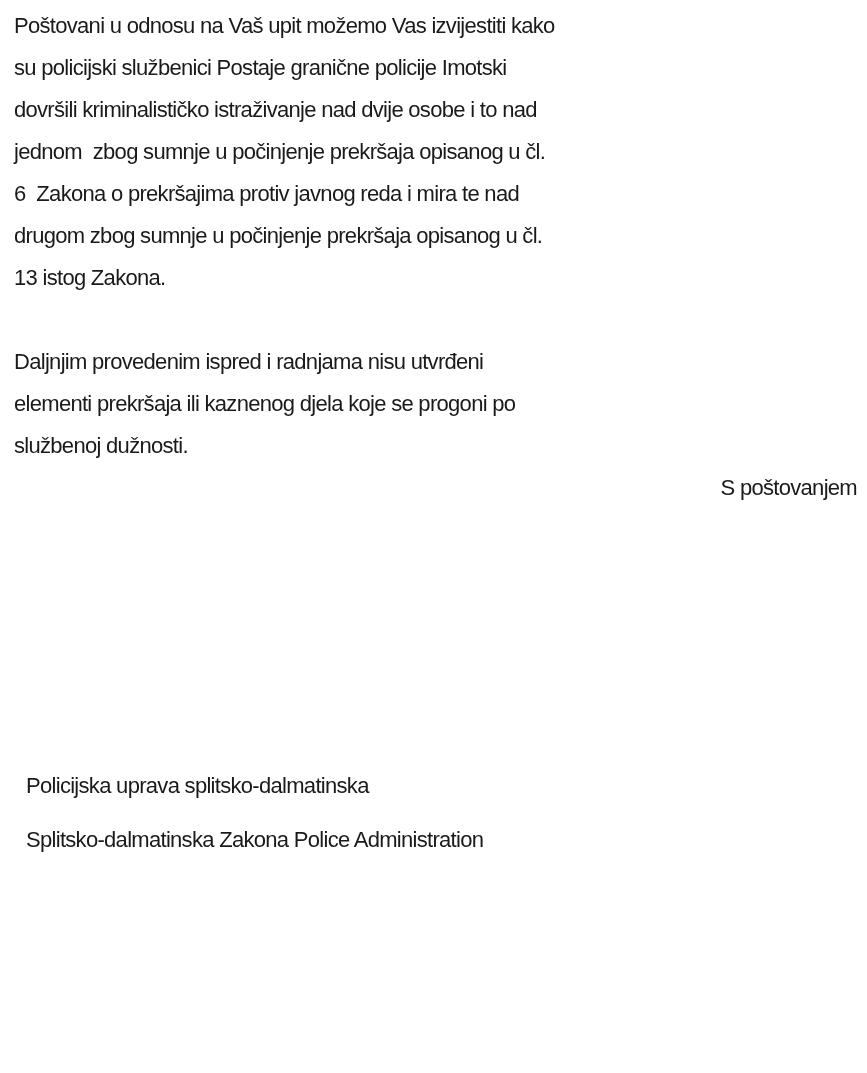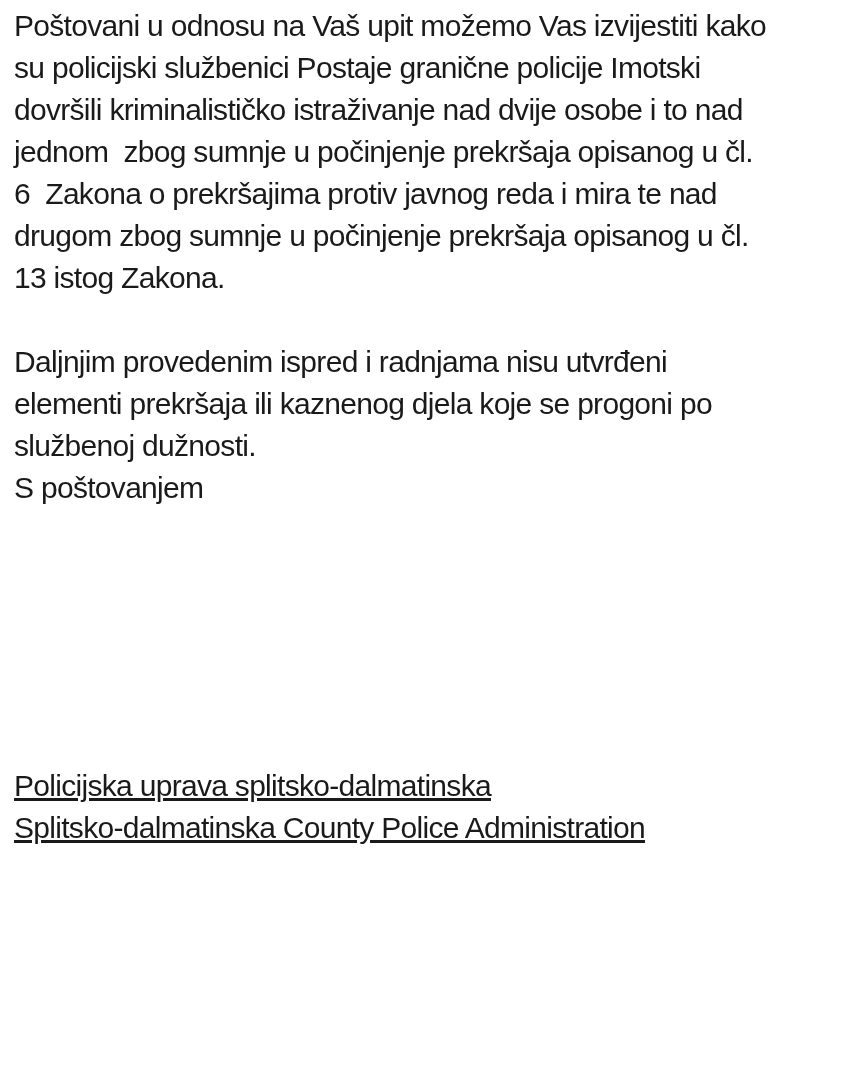--- a/index.html
+++ b/index.html
@@ -9,44 +9,44 @@
     width: 867px;
     height: 1073px;
     overflow: hidden;
   }
   .page {
     box-sizing: border-box;
     width: 867px;
     height: 1073px;
     padding: 5px 10px 0 14px;
     font-family: "Liberation Sans", sans-serif;
-    font-size: 30px;
+    font-size: 22px;
     line-height: 42px;
     letter-spacing: -0.7px;
     color: #1a1a1a;
     font-stretch: condensed;
   }
   .para {
     margin: 0 0 42px 0;
     white-space: pre-wrap;
   }
   .para.no-gap {
     margin-bottom: 0;
   }
   .closing {
     margin: 0;
     white-space: pre-wrap;
+    text-align: right;
   }
   .footer {
     margin-top: 256px;
   }
   .footer p {
-    margin: 0;
+    margin: 12px;
     white-space: pre-wrap;
-    text-decoration: underline;
   }
 </style>
 </head>
 <body>
 
 <div class="page">
   <p class="para">Poštovani u odnosu na Vaš upit možemo Vas izvijestiti kako
 su policijski službenici Postaje granične policije Imotski
 dovršili kriminalističko istraživanje nad dvije osobe i to nad
 jednom  zbog sumnje u počinjenje prekršaja opisanog u čl.
@@ -56,15 +56,15 @@
 
 
   <p class="para no-gap">Daljnjim provedenim ispred i radnjama nisu utvrđeni
 elementi prekršaja ili kaznenog djela koje se progoni po
 službenoj dužnosti.</p>
 
   <p class="closing">S poštovanjem</p>
 
   <div class="footer">
     <p>Policijska uprava splitsko-dalmatinska</p>
-    <p>Splitsko-dalmatinska County Police Administration</p>
+    <p>Splitsko-dalmatinska Zakona Police Administration</p>
   </div>
 </div>
 
 </body></html>

